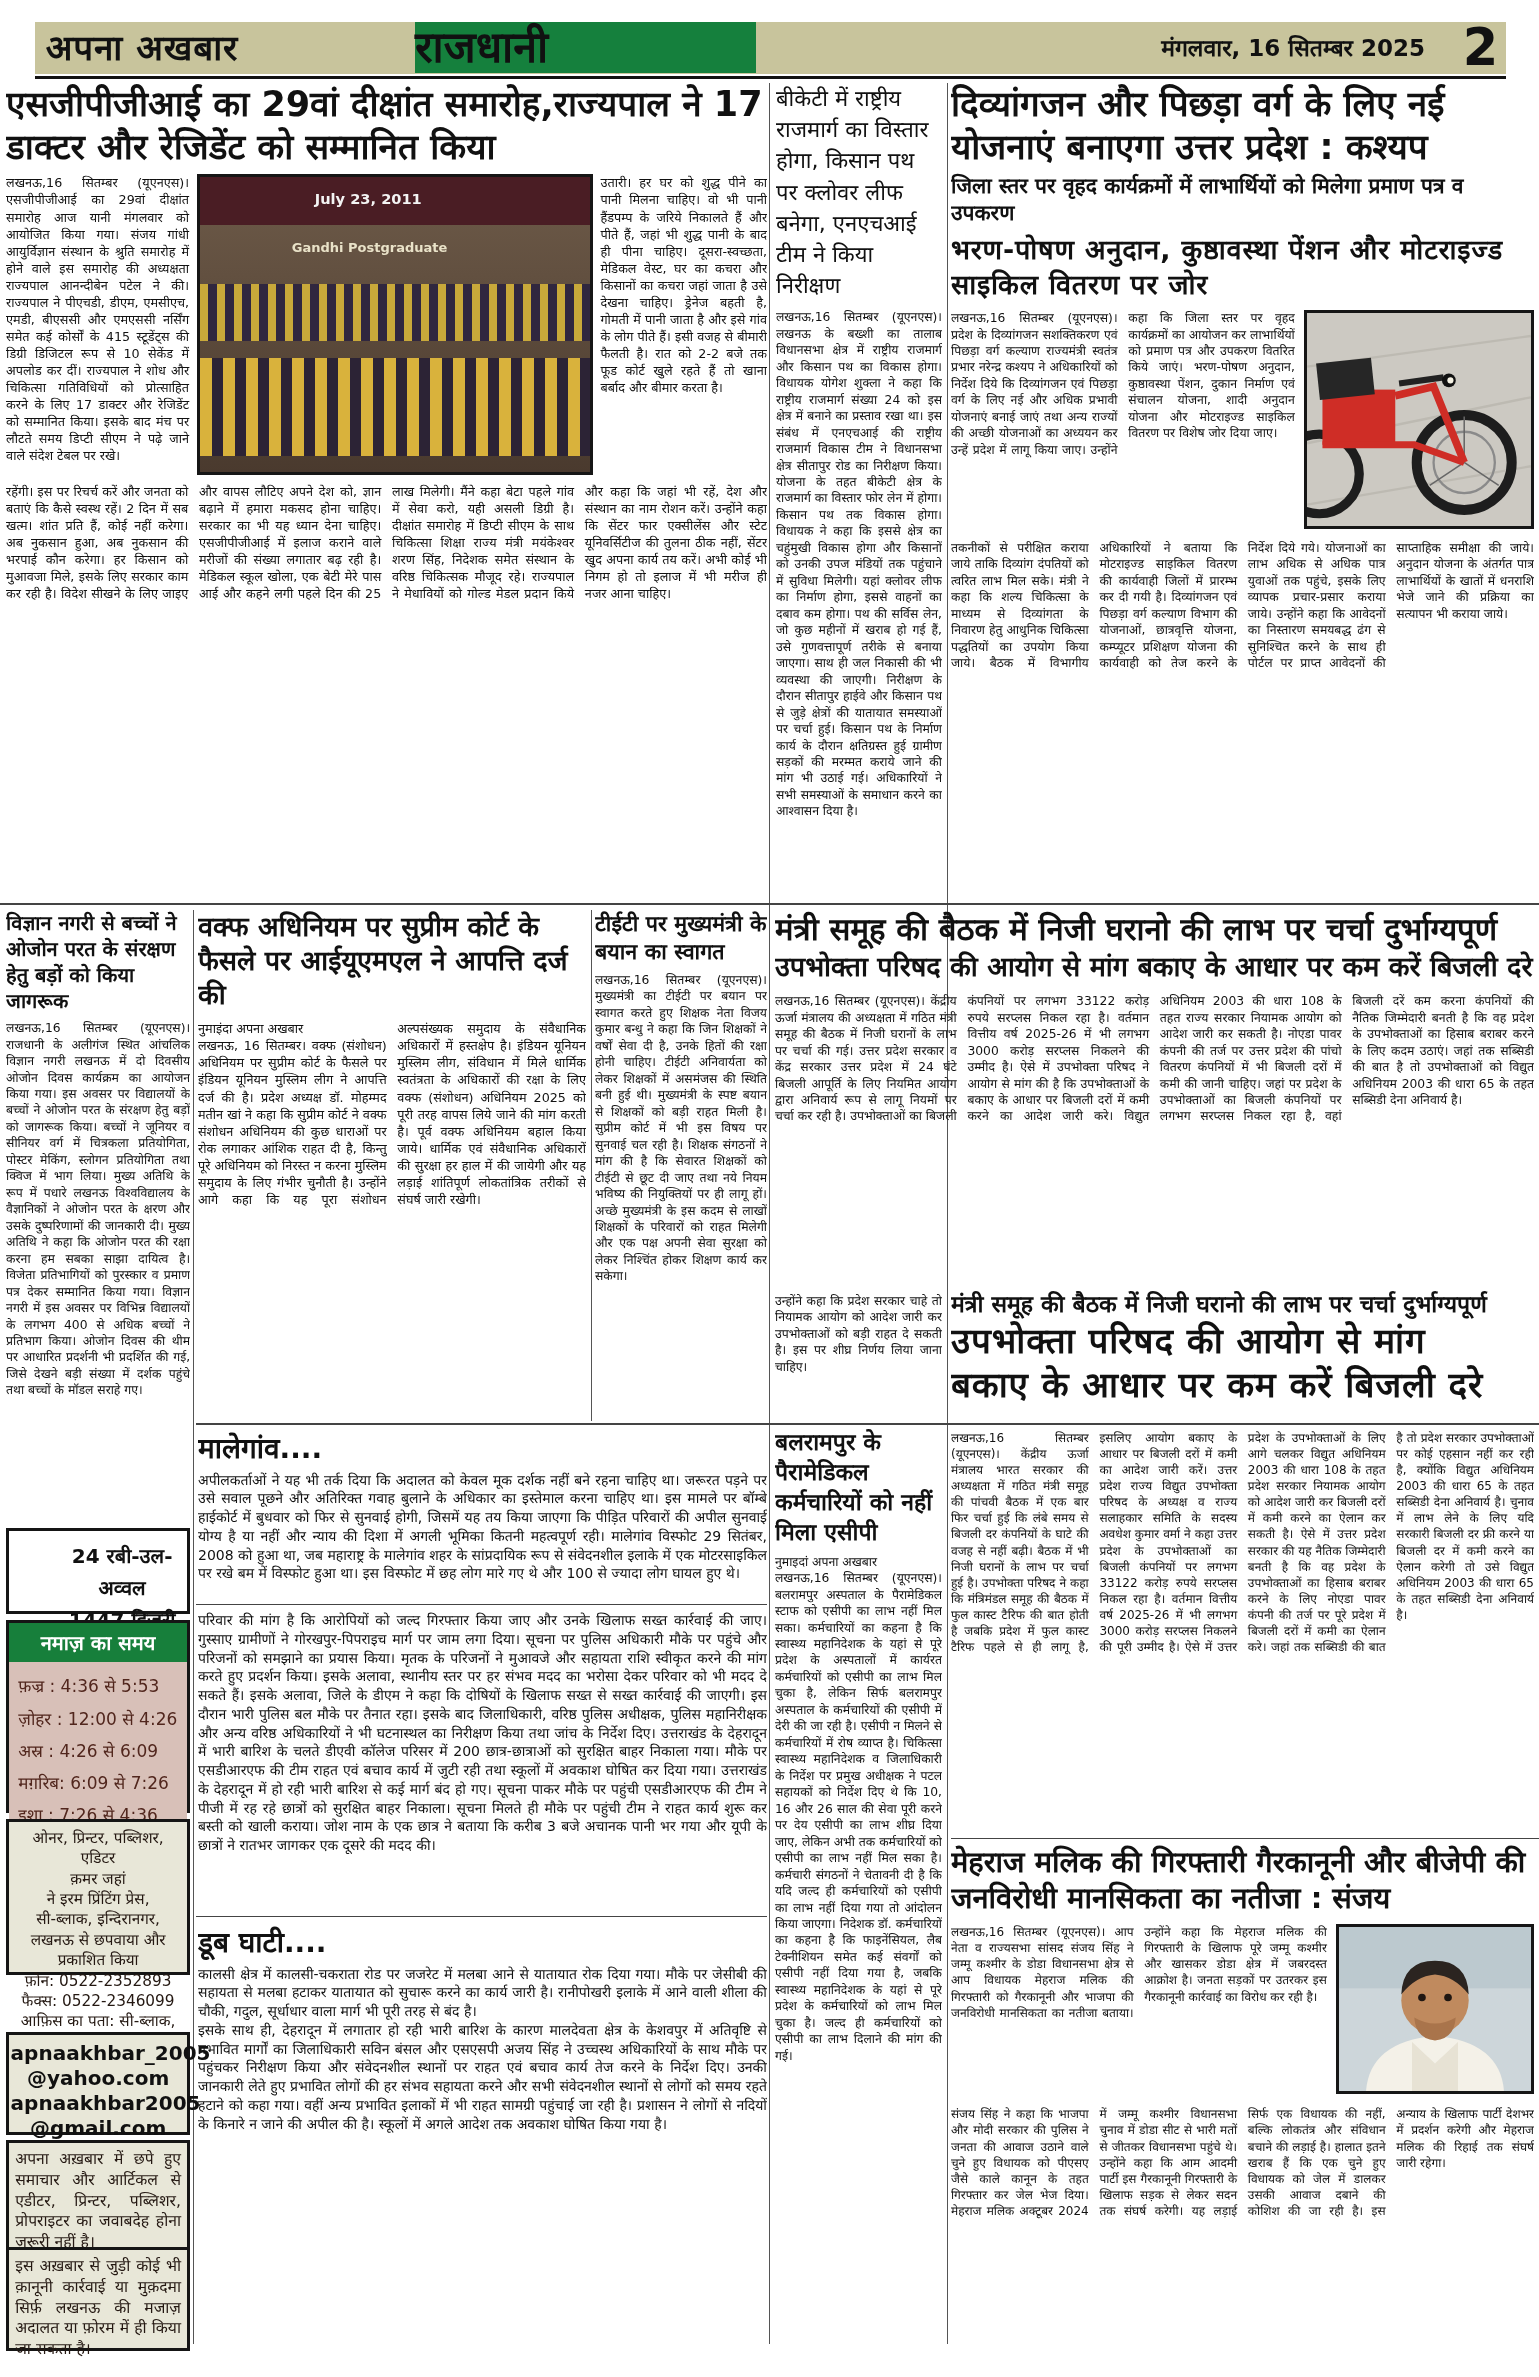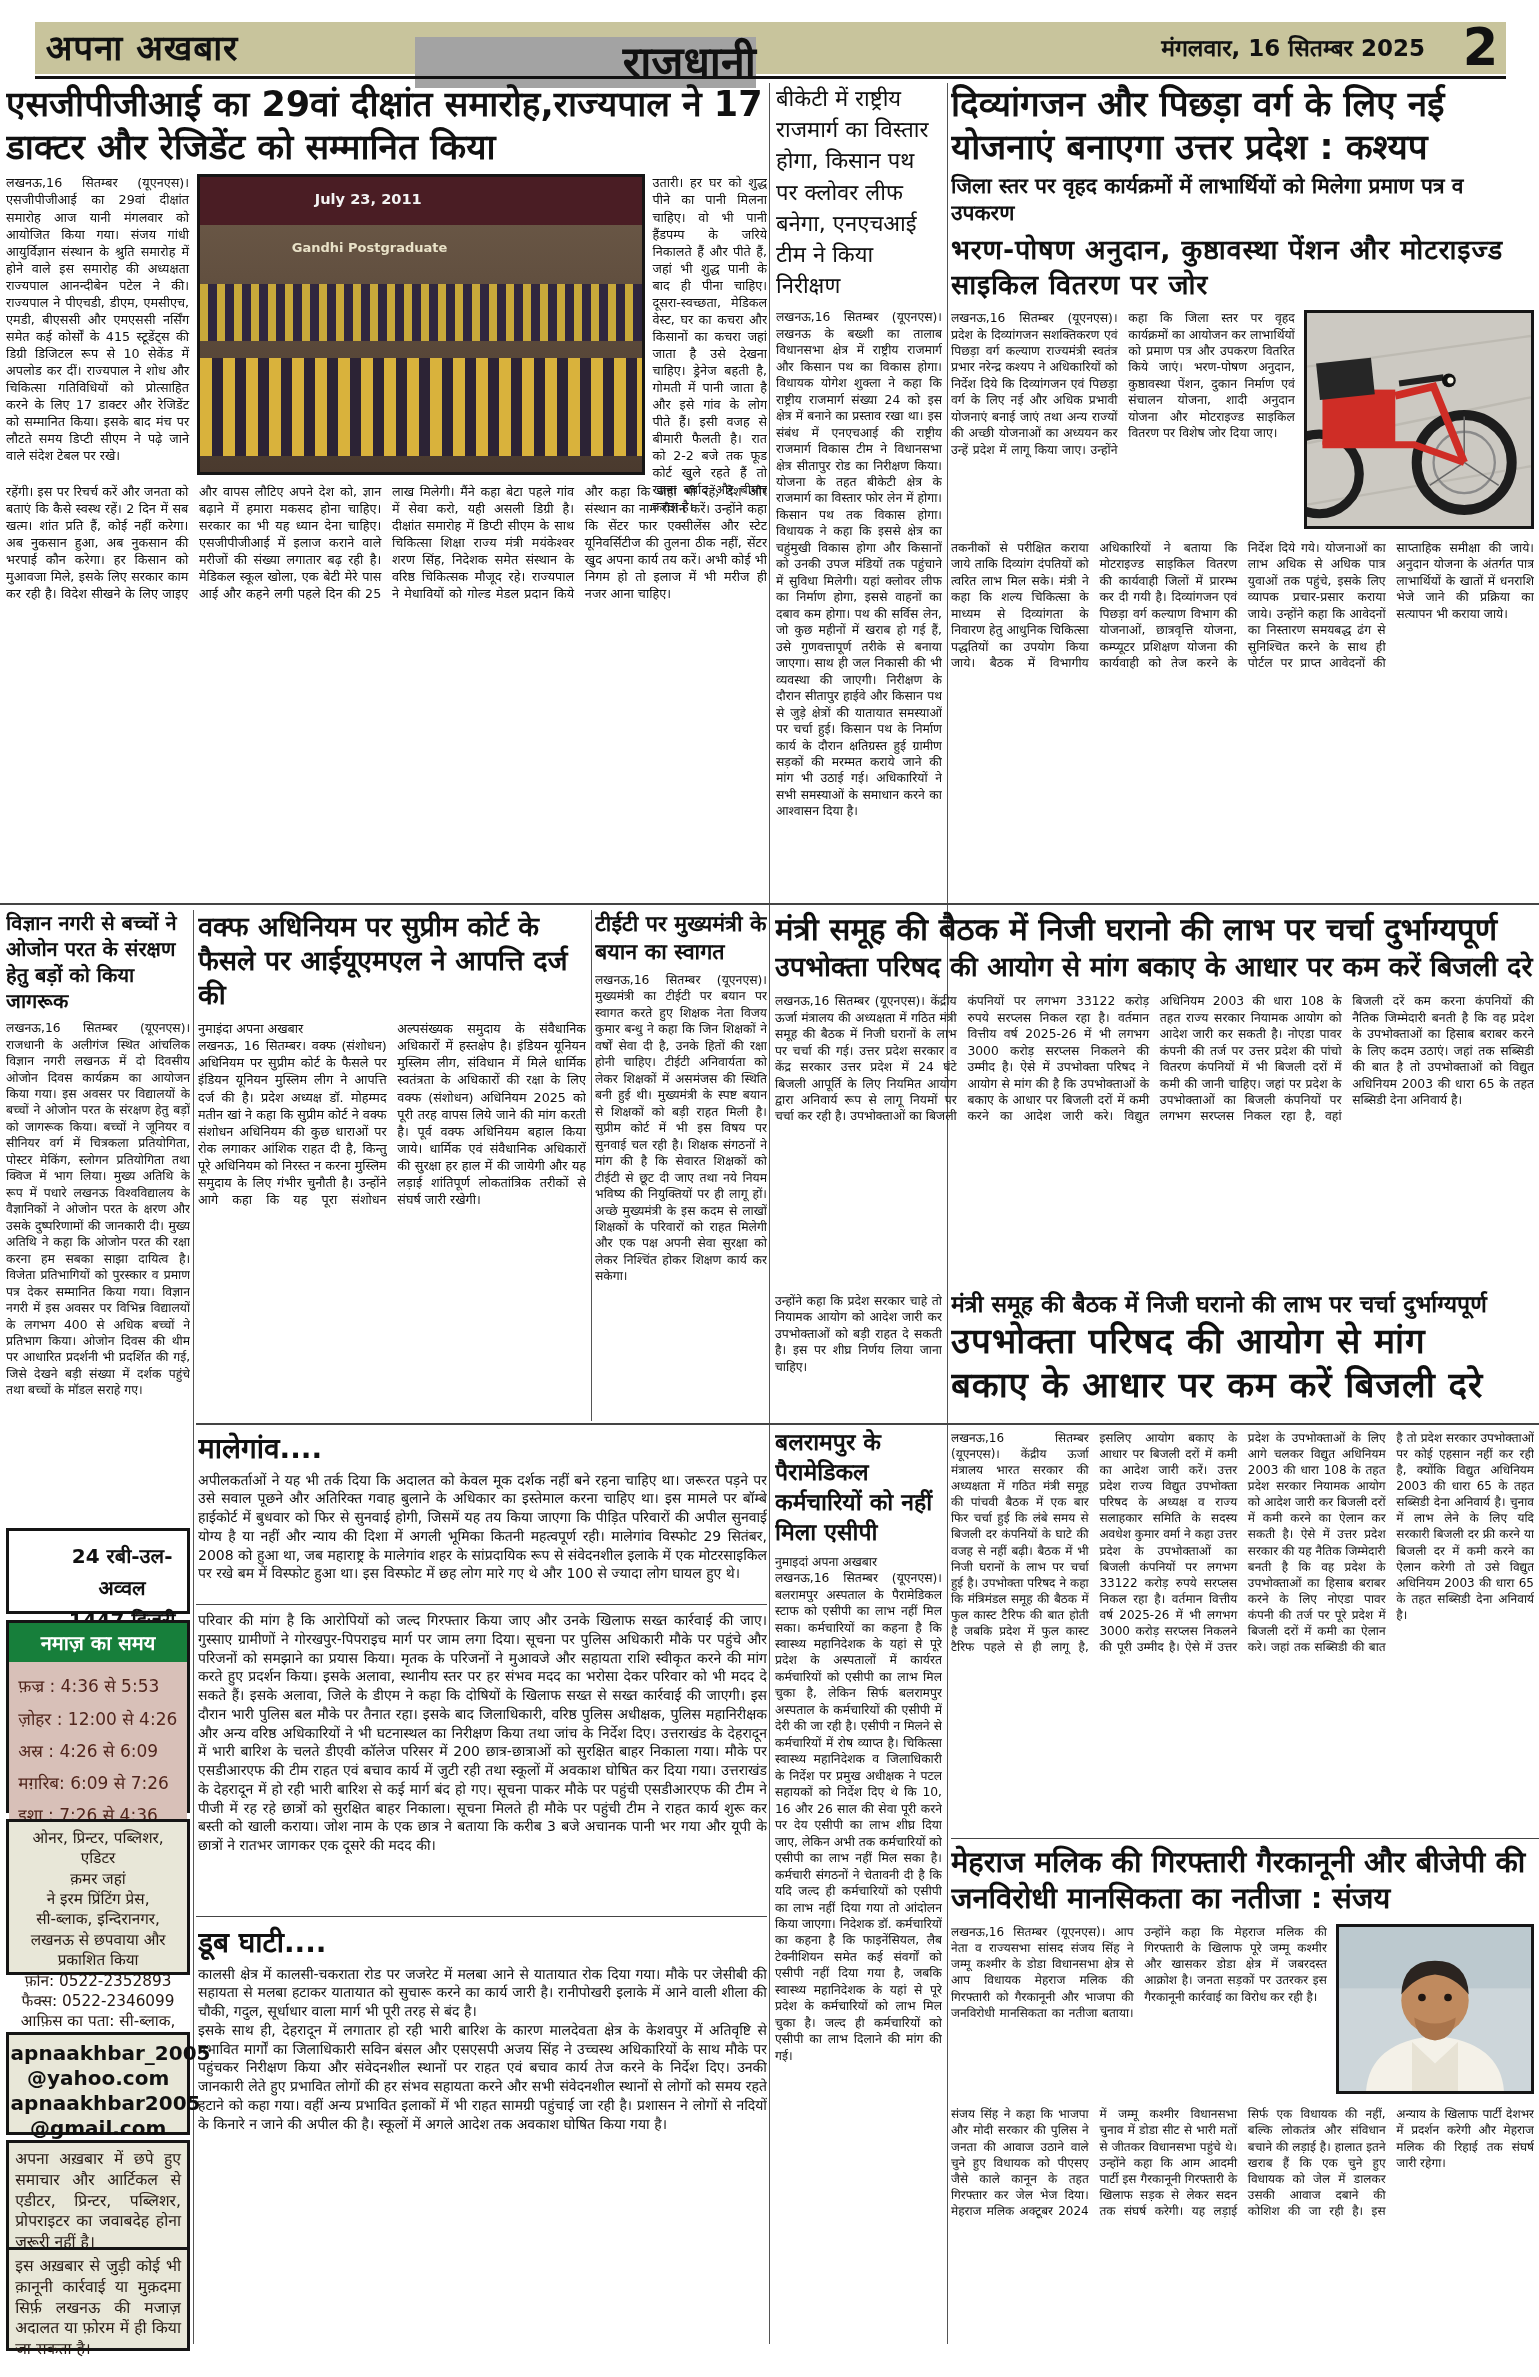--- a/index.html
+++ b/index.html
@@ -2,21 +2,21 @@
 <html lang="hi" style="font-size:12.3px"><head>
 <meta charset="utf-8">
 <style>
   html,body{margin:0;padding:0;background:#ffffff;}
   body{font-family:"DejaVu Sans", sans-serif; color:#111;}
   .page{position:relative;width:1540px;height:2377px;background:#fff;overflow:hidden;}
 
   
   .masthead{position:absolute;left:35px;top:21.5px;width:1471px;height:52px;background:#c8c49c;}
   .brand{position:absolute;left:10.7px;top:0;line-height:52px;font-size:35px;font-weight:bold;letter-spacing:0.8px;}
-  .title-box{position:absolute;left:380px;top:15px;width:341px;height:51px;background:#a3a3a3;text-align:right;line-height:51px;font-size:43px;font-weight:bold;}
+  .title-box{position:absolute;left:380px;top:0;width:341px;height:51px;background:#15803d;text-align:left;line-height:51px;font-size:43px;font-weight:bold;}
   .mdate{position:absolute;right:81px;top:0;line-height:52px;font-size:23px;font-weight:bold;}
   .pagenum{position:absolute;right:7.7px;top:-3.1px;font-size:51px;font-weight:bold;}
   .mast-rule{position:absolute;left:35px;top:76px;width:1471px;height:3.1px;background:#121212;}
 
   
   .vrule{position:absolute;width:0.8px;background:#555;}
   .hrule{position:absolute;height:1.5px;background:#444;}
 
   
   .story{position:absolute;overflow:hidden;}
@@ -28,21 +28,21 @@
   .hl-lg{font-size:31px;line-height:1.25;font-weight:bold;}
   .hl-md{font-size:26px;line-height:1.25;font-weight:bold;}
   .hl-sm{font-size:21.5px;line-height:1.3;font-weight:bold;}
   .hl-news-light{font-size:22px;line-height:1.42;font-weight:500;}
   .subhead{font-size:21px;line-height:1.3;font-weight:bold;margin-top:4.6px;}
   .subhead2{font-size:27px;line-height:1.3;font-weight:bold;margin-top:4.6px;letter-spacing:0.8px;}
   .section-title{font-size:28px;font-weight:bold;margin-bottom:4.6px;}
 
   
   .photo{position:relative;border:3.1px solid #161616;box-sizing:border-box;overflow:hidden;}
-  .photo-grad{width:448px;height:301px;background-color:#241f2b;
+  .photo-grad{width:396px;height:301px;background-color:#241f2b;
     background-image:
       linear-gradient(#4a1d24,#4a1d24),
       repeating-linear-gradient(90deg,#d9b23c 0 12.3px,#2c2335 12.3px 23px),
       repeating-linear-gradient(90deg,#c9a93a 0 7.7px,#30273f 7.7px 17px),
       linear-gradient(#6e5b49,#4a3a2e);
     background-size:100% 48px,100% 98px,100% 57px,100% 100%;
     background-position:0 0,0 181px,0 107px,0 0;background-repeat:no-repeat;padding-left:15px;}
   .photo-label{position:absolute;color:#f3f3f3;font-size:14.6px;font-weight:bold;}
   .photo-label.date{left:115px;top:12.3px;}
   .photo-label.banner{left:92px;top:63px;font-size:13px;color:#e9e2c8;}

